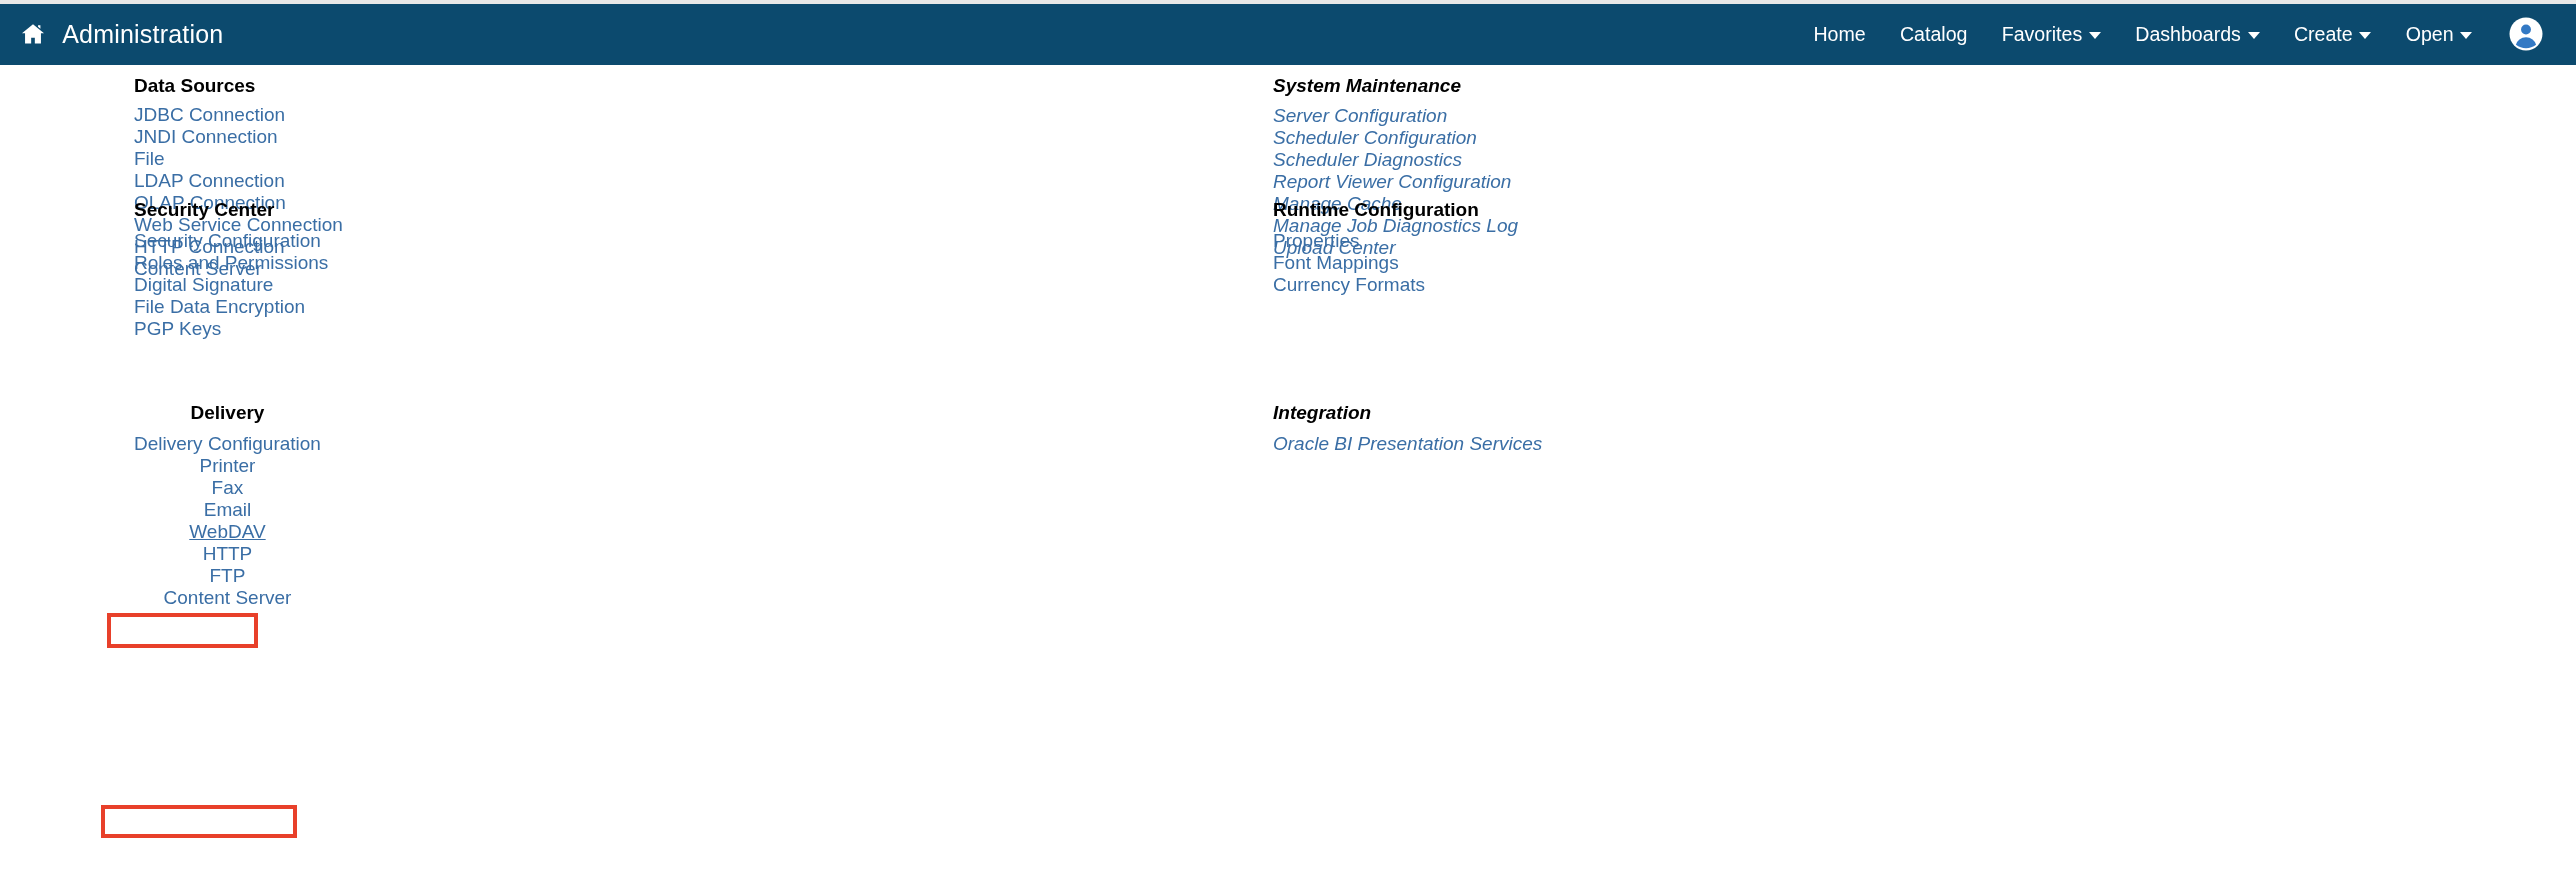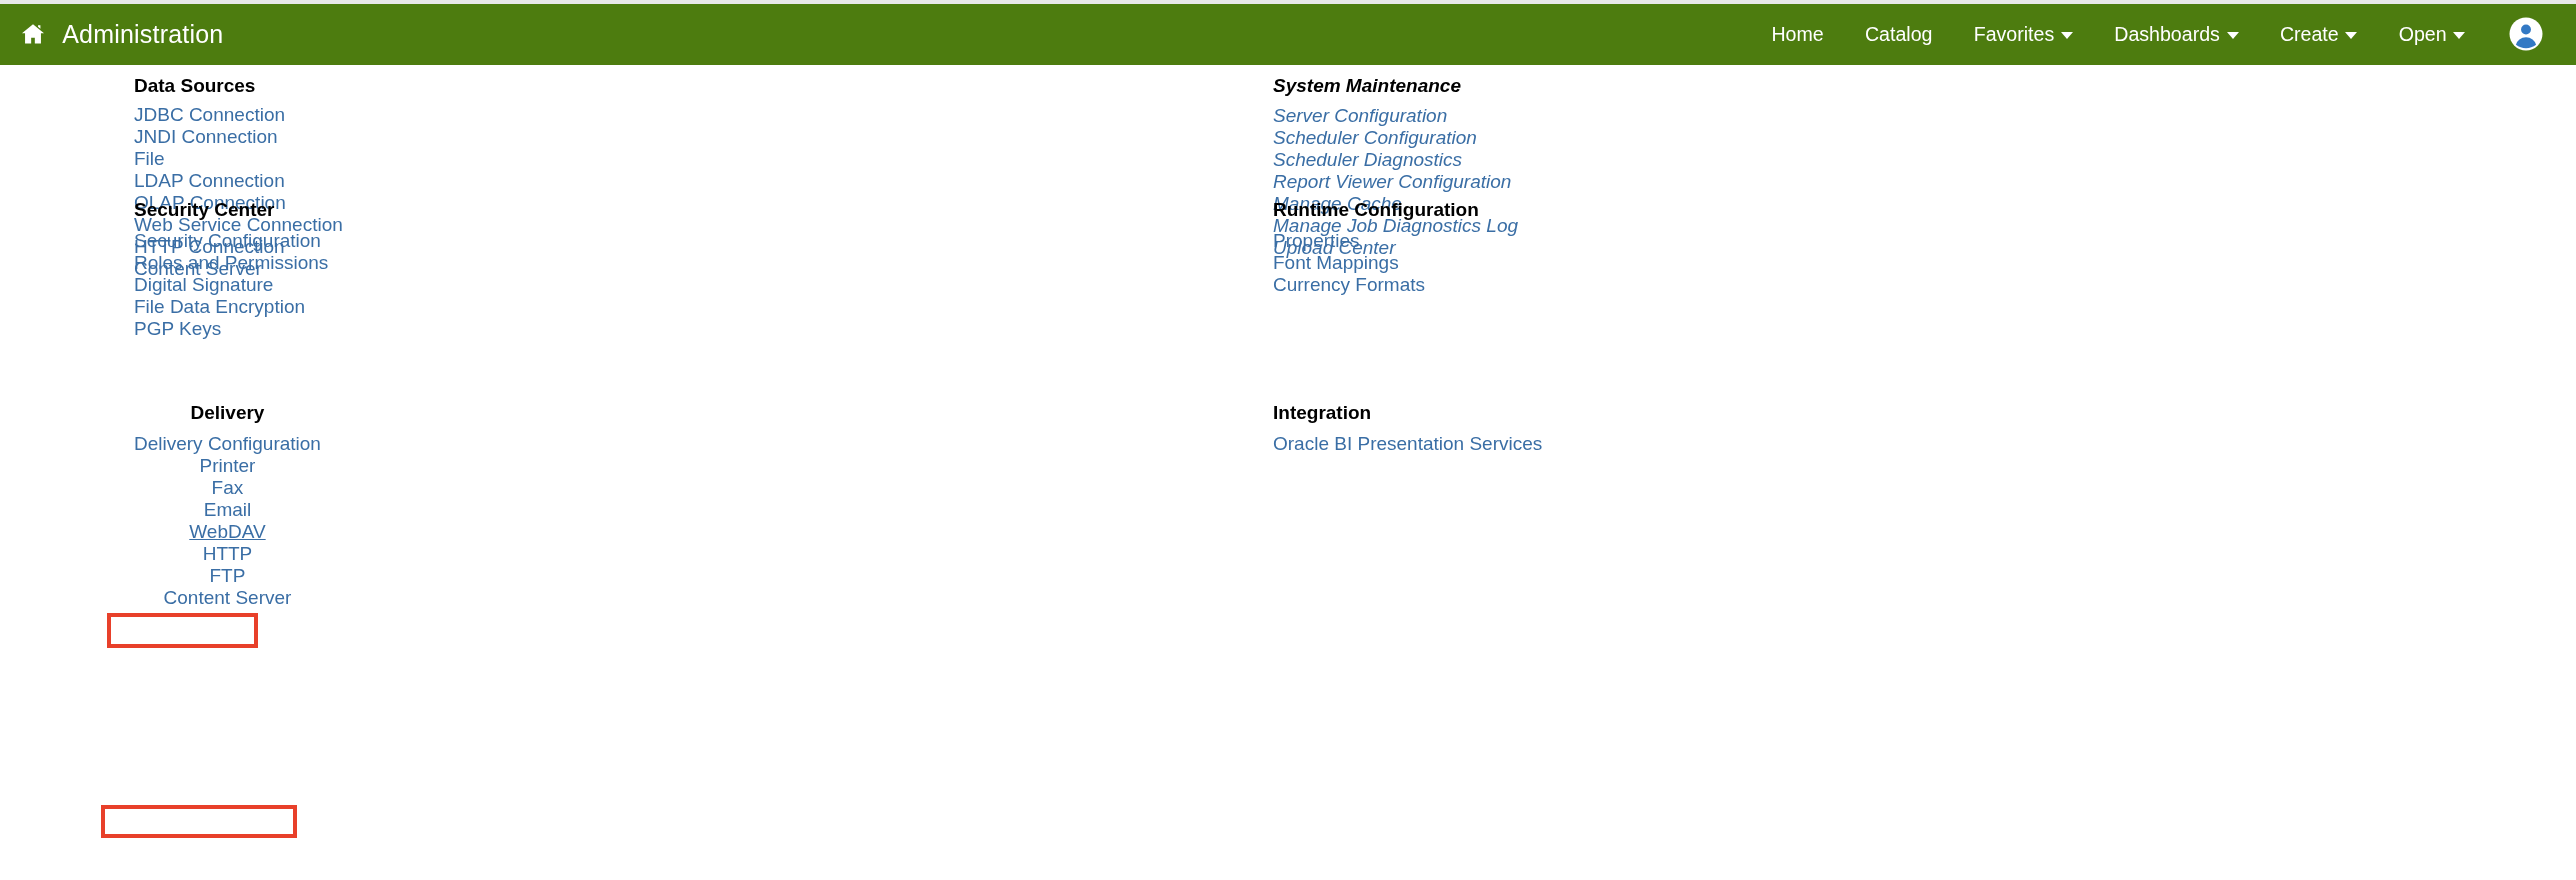--- a/index.html
+++ b/index.html
@@ -24,21 +24,21 @@
     height: 3.8px;
     background: #e8e8e8;
   }
 
   
   .header-bar {
     position: absolute;
     top: 3.8px; left: 0;
     width: 2576px;
     height: 61px;
-    background: #4d7c0f;
+    background: #0c4a6e;
     display: flex;
     align-items: center;
     justify-content: space-between;
     box-sizing: border-box;
     padding: 0 32px 0 19.6px;
   }
   .brand {
     display: flex;
     align-items: center;
     gap: 16.6px;
@@ -53,21 +53,21 @@
     color: #ffffff;
     font-size: 25px;
     font-weight: 400;
     letter-spacing: 0.2px;
     white-space: nowrap;
   }
 
   .nav {
     display: flex;
     align-items: center;
-    gap: 8px;
+    gap: 1px;
   }
   .nav-item {
     color: #ffffff;
     font-size: 19.6px;
     font-weight: 400;
     white-space: nowrap;
     padding: 4.5px 16.6px;
     cursor: pointer;
     display: flex;
     align-items: center;
@@ -256,21 +256,21 @@
 
     <div class="group g-pos" style="top:135px;">
       <div class="group-title">Runtime Configuration</div>
       <ul class="links" style="margin-top:10.6px;">
         <li><a class="link">Properties</a></li>
         <li><a class="link">Font Mappings</a></li>
         <li><a class="link">Currency Formats</a></li>
       </ul>
     </div>
 
-    <div class="group g-pos" style="top:338px;">
+    <div class="group g-pos" style="top:338px;font-style:italic;">
       <div class="group-title">Integration</div>
       <ul class="links" style="margin-top:10.6px;">
         <li><a class="link">Oracle BI Presentation Services</a></li>
       </ul>
     </div>
 
   </div>
 </div>
 
 <div class="annot" style="left:107px; top:613px; width:151px; height:35px;"></div>

